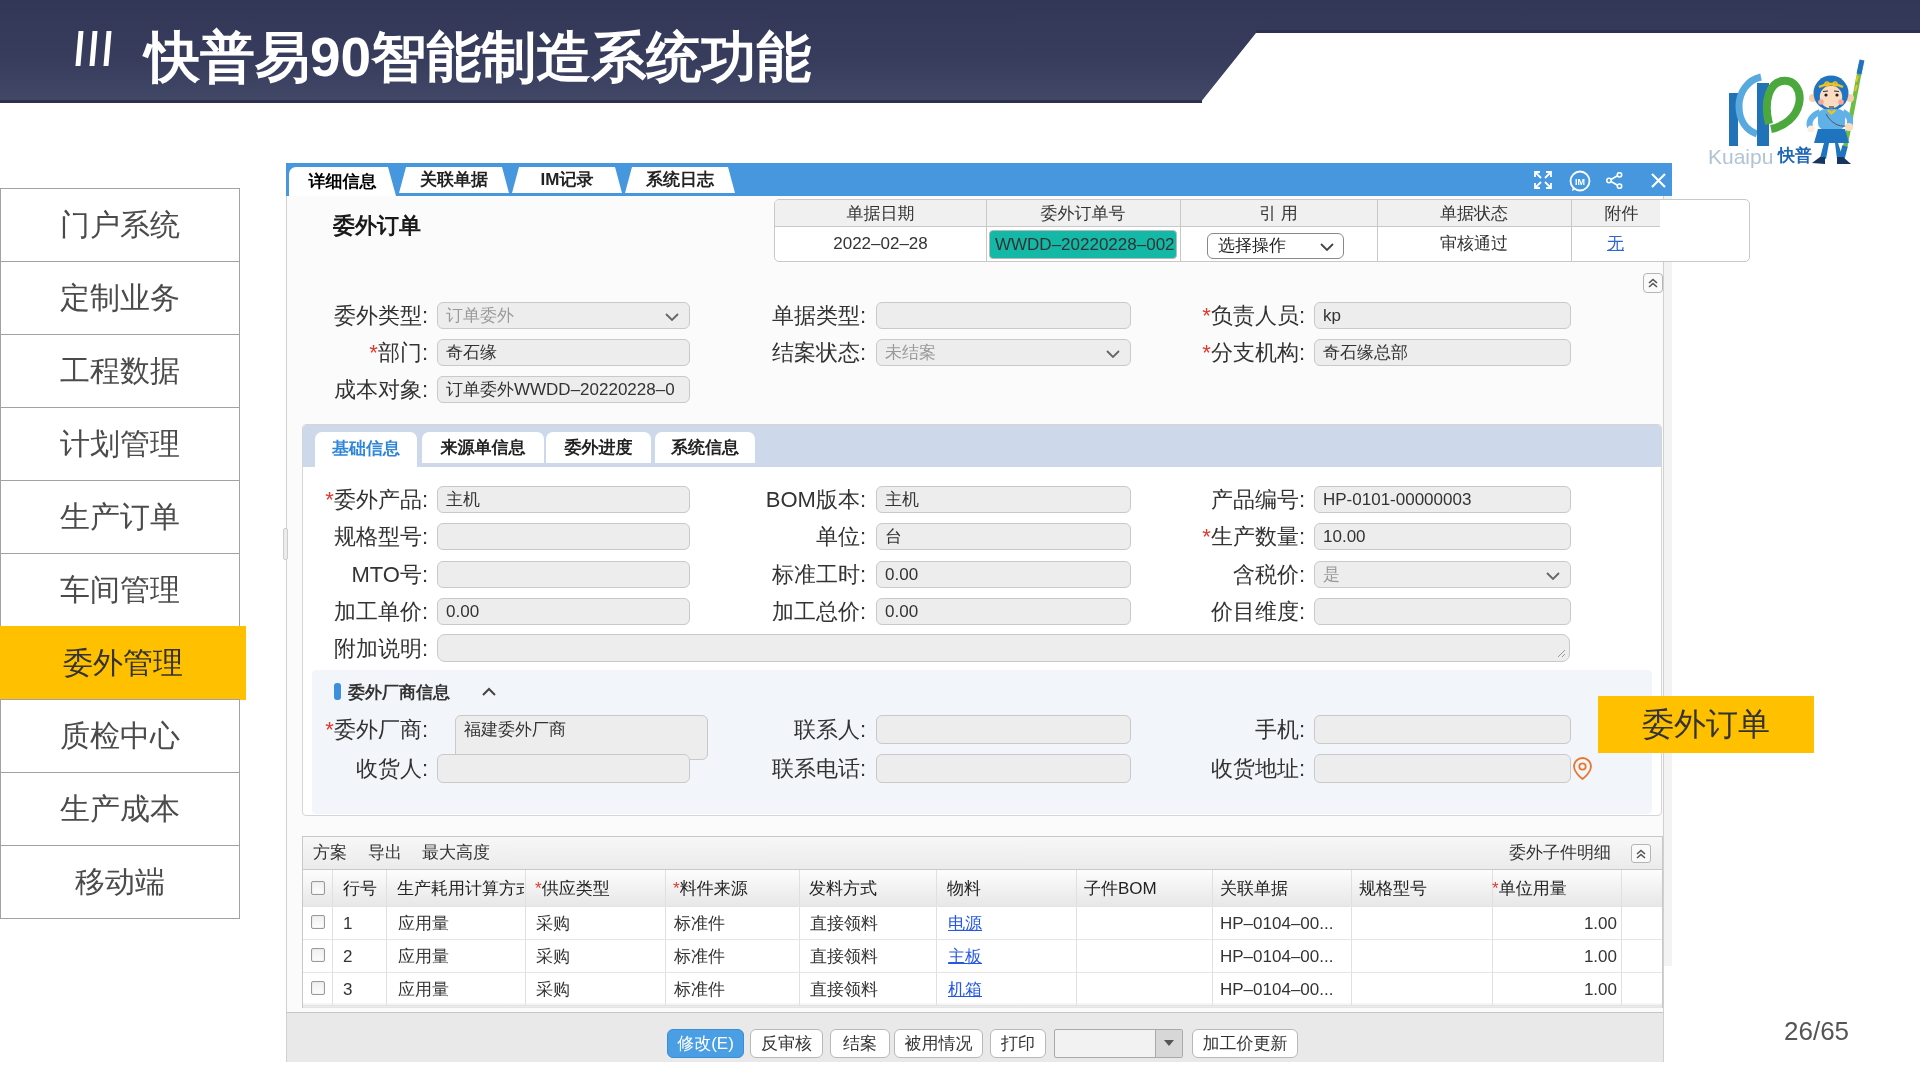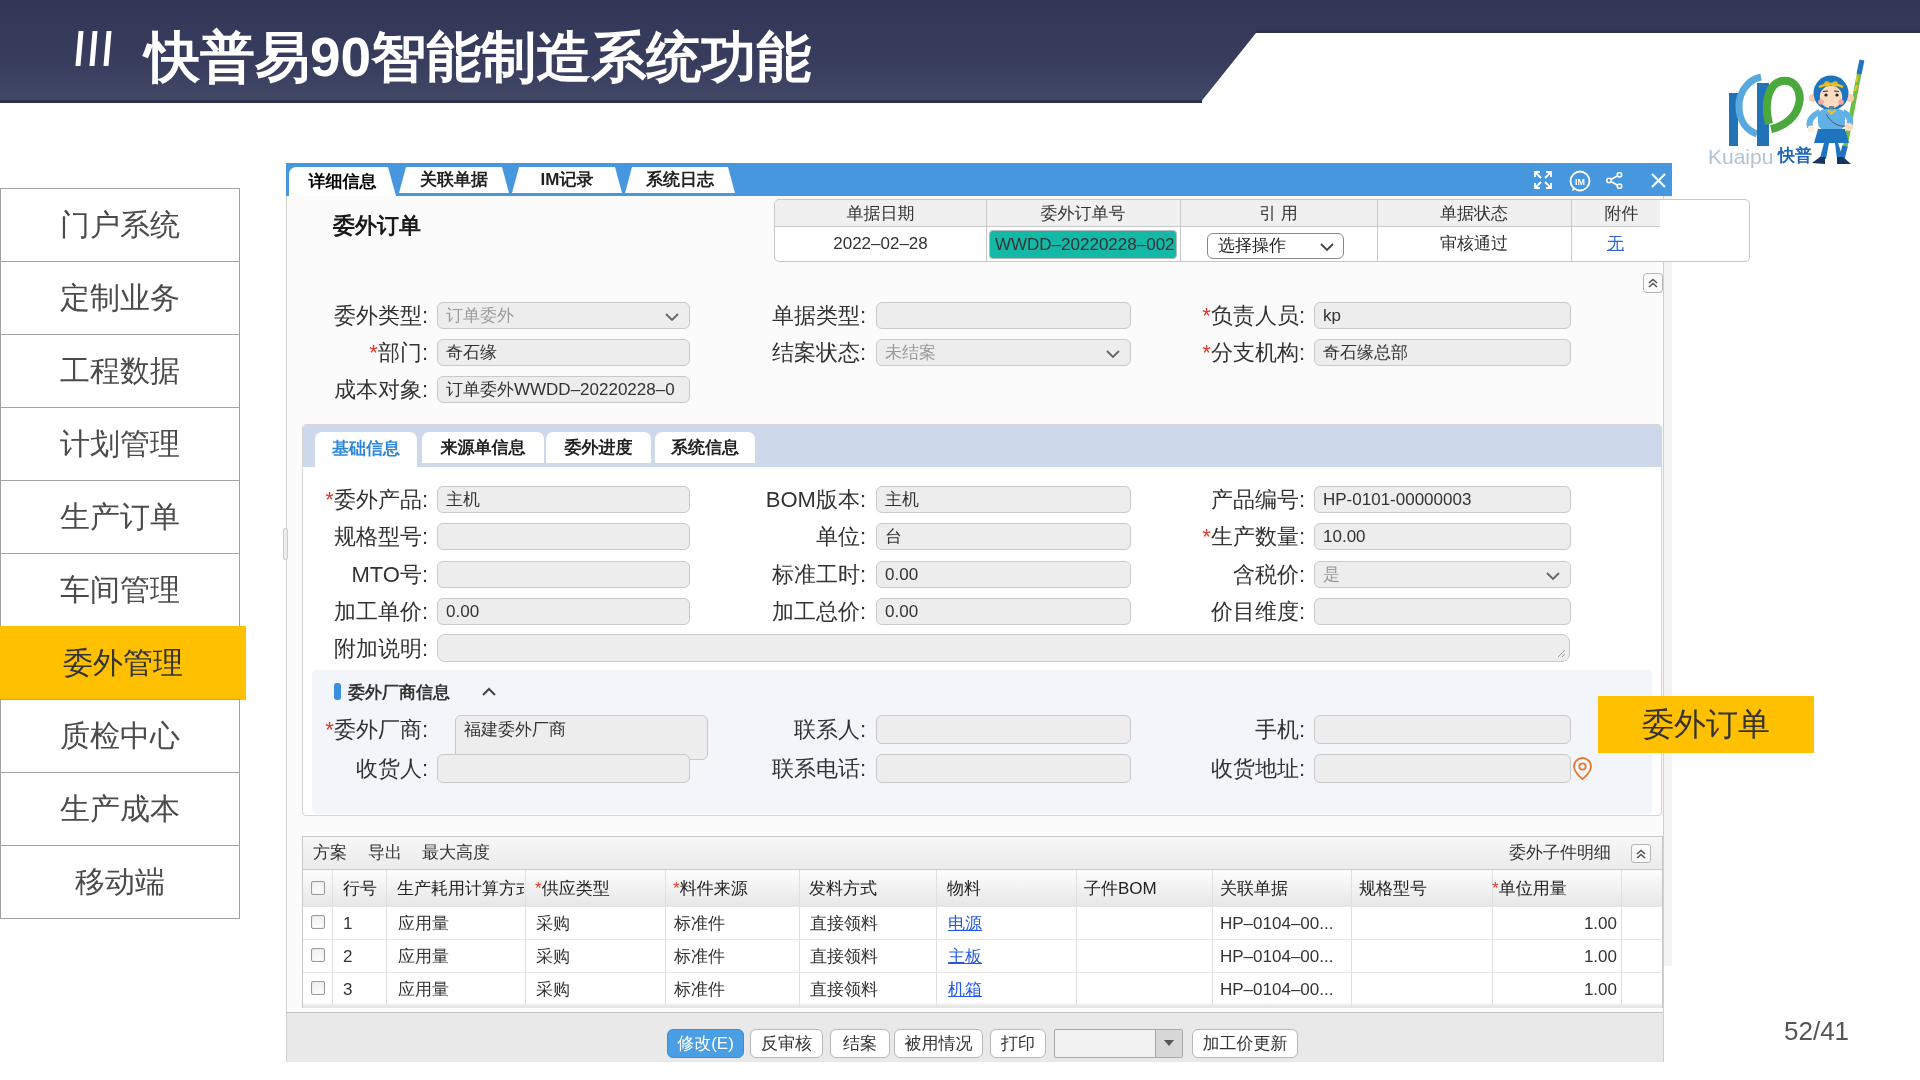--- a/index.html
+++ b/index.html
@@ -347,13 +347,13 @@
           <path d="M0,0 L10,0 L5,6 Z" fill="#555"></path>
         </svg>
     </div>
   </div>
   <div class="btn" style="left:1192px;width:106px;">加工价更新</div>
 </div>
 
 <div class="ab" style="left:1598px;top:696px;width:216px;height:57px;background:#ffc000;
   text-align:center;line-height:57px;font-size:32px;color:#333;">委外订单</div>
 
-<div class="ab" style="left:1784px;top:1016px;font-size:26px;color:#555;">52/41</div>
+<div class="ab" style="left:1784px;top:1016px;font-size:26px;color:#555;">26/65</div>
 
 </body></html>

